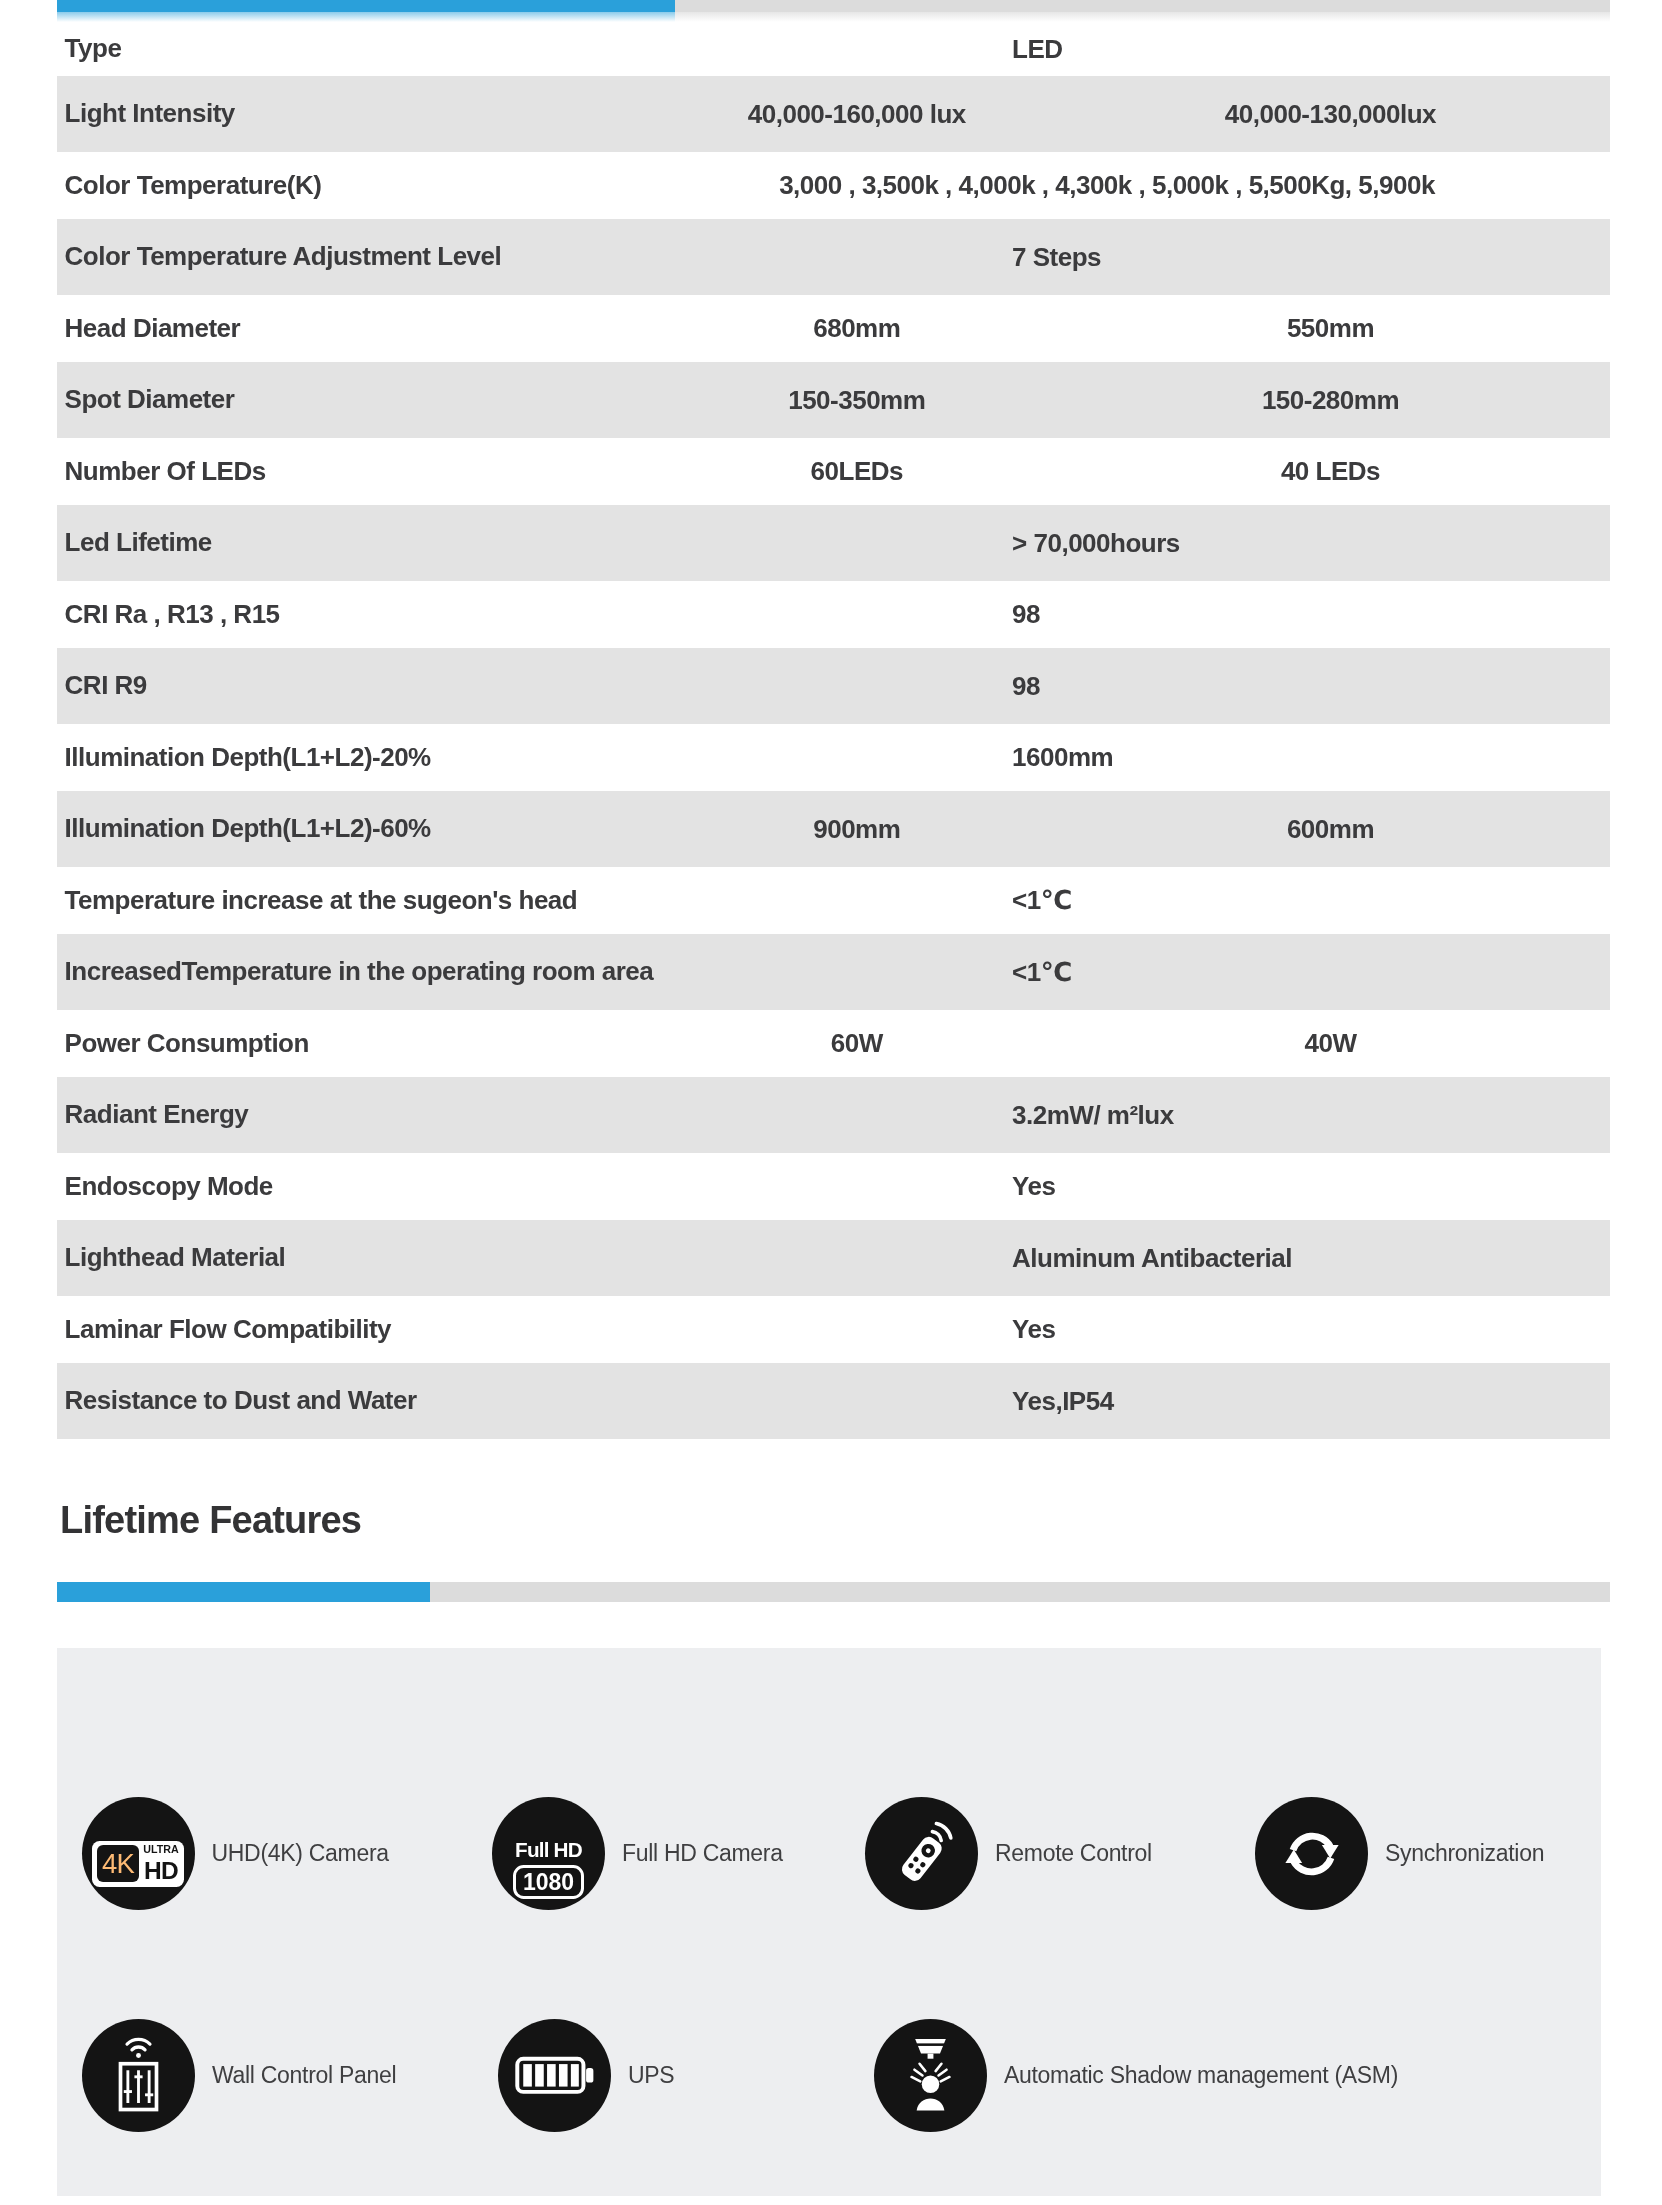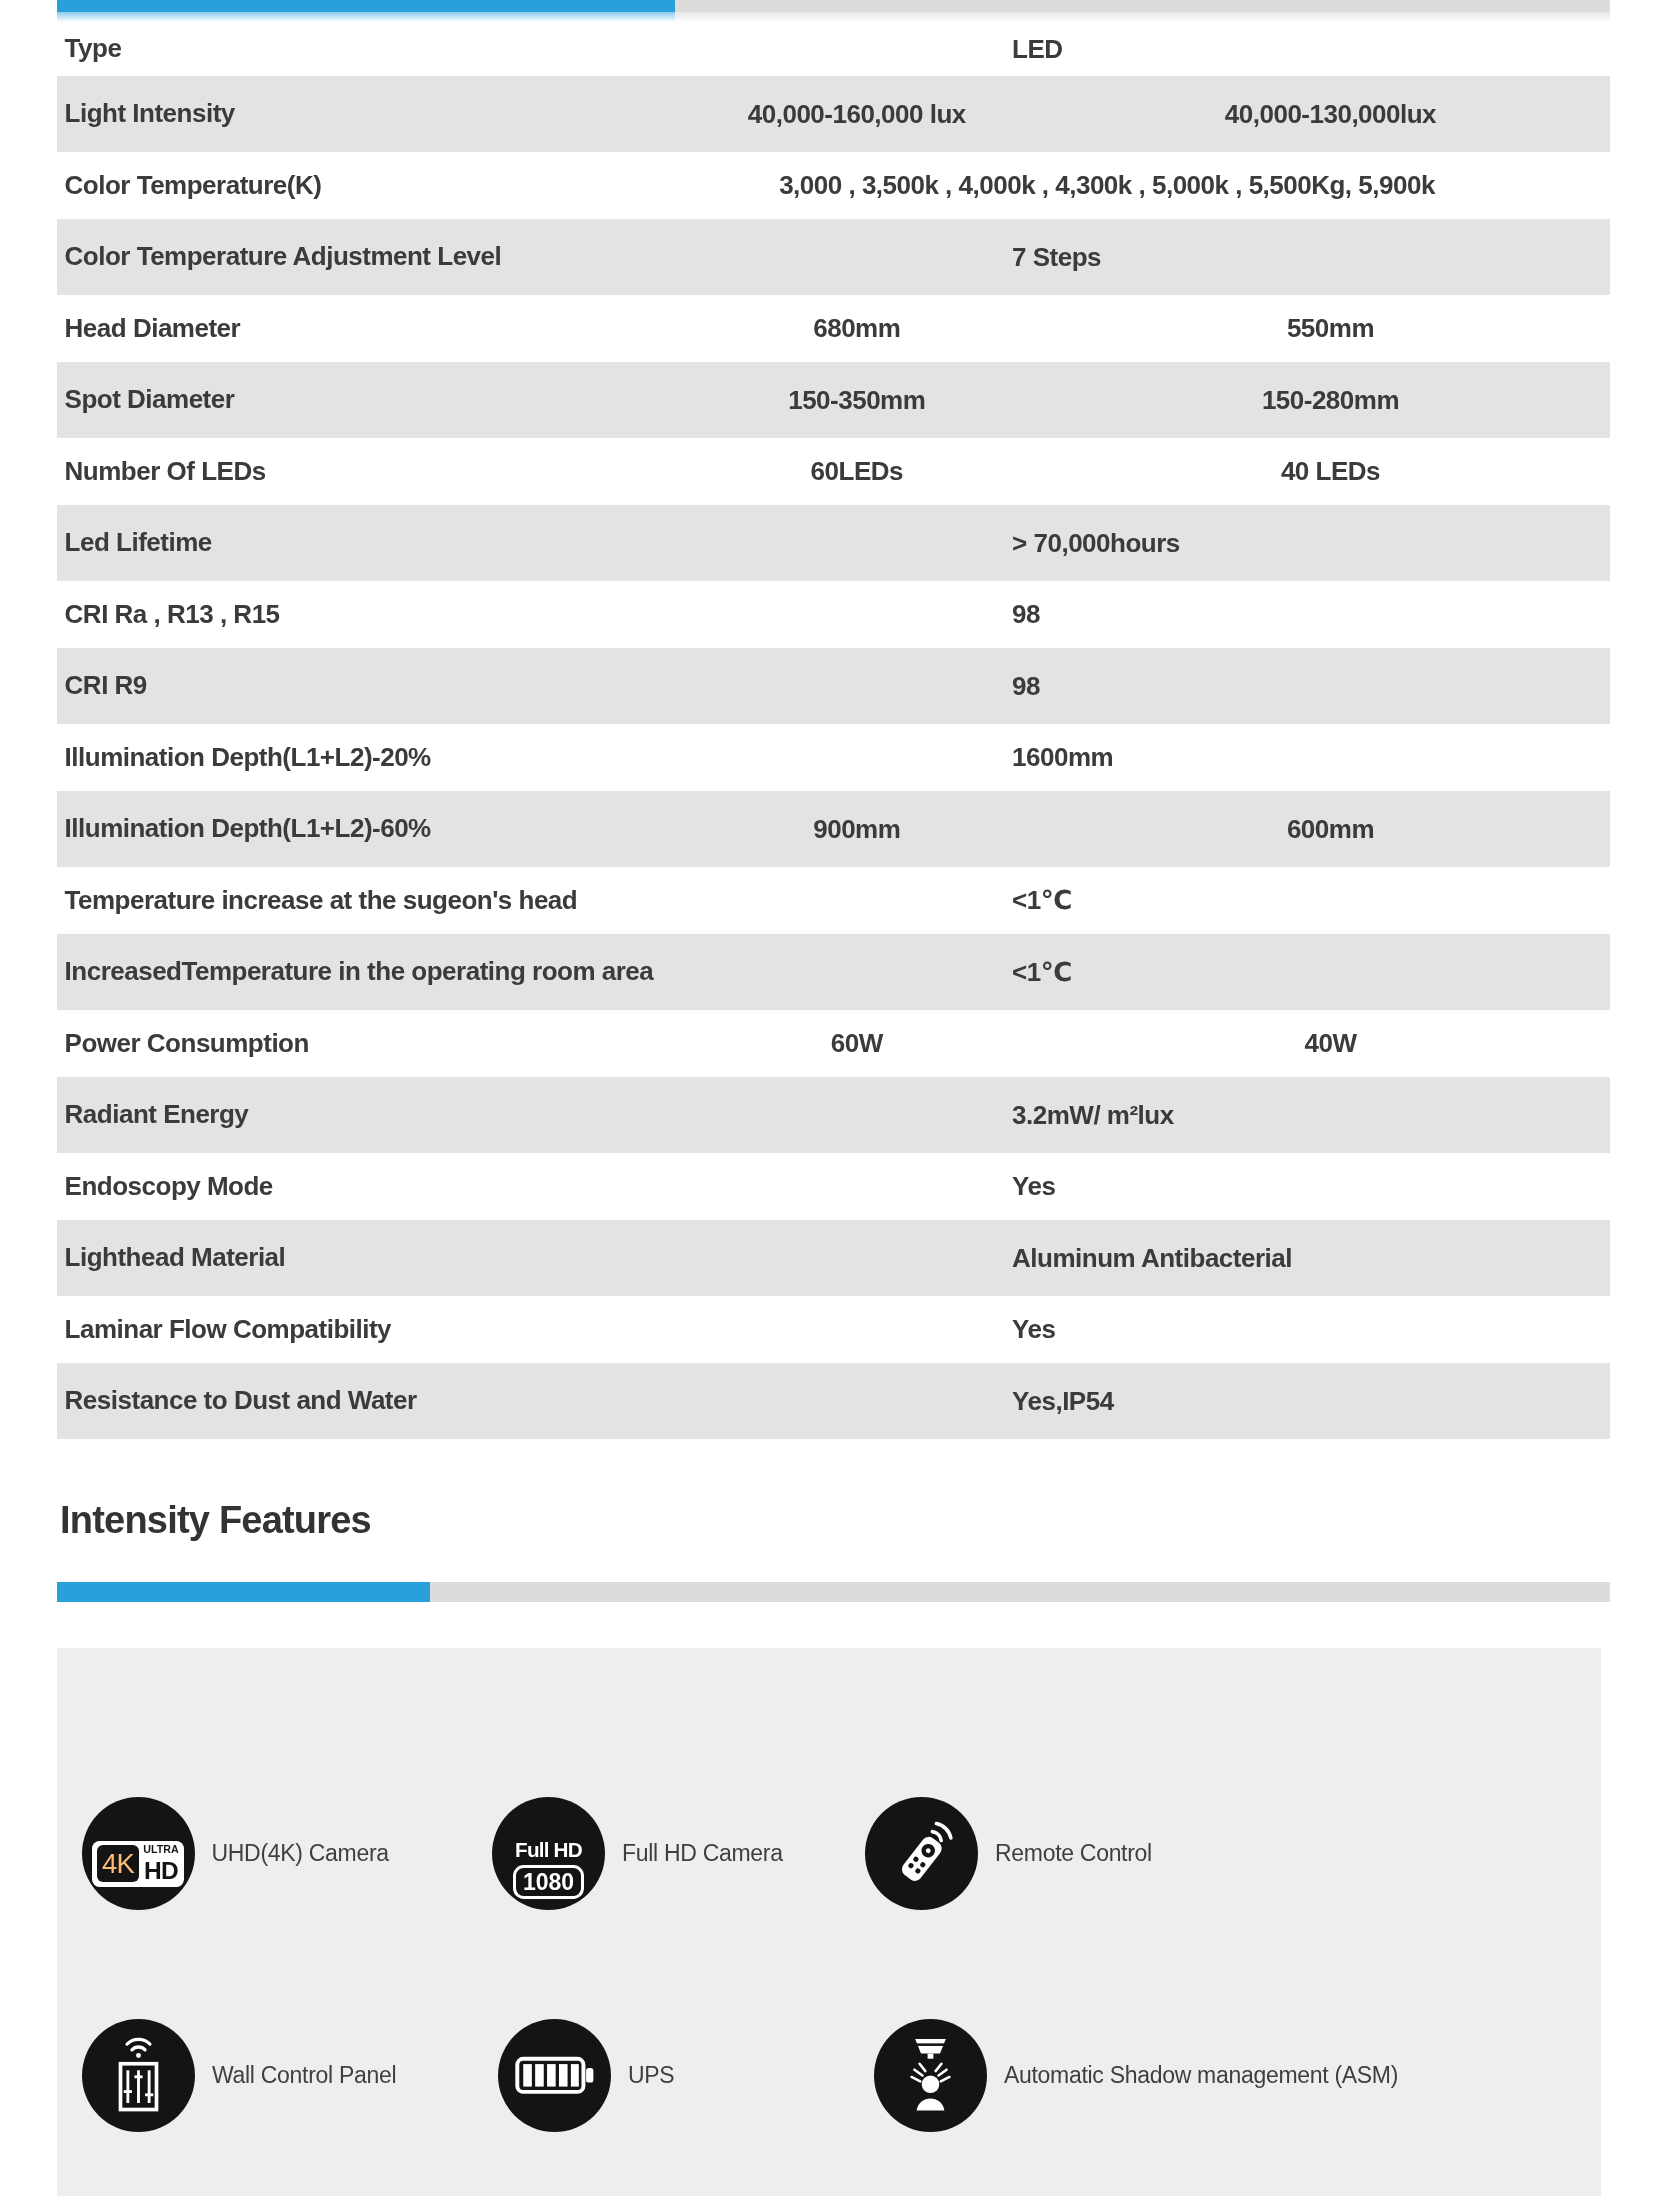--- a/index.html
+++ b/index.html
@@ -171,21 +171,21 @@
       <div class="spec-row">
         <div class="spec-label">Laminar Flow Compatibility</div>
         <div class="spec-val val-single">Yes</div>
       </div>
       <div class="spec-row">
         <div class="spec-label">Resistance to Dust and Water</div>
         <div class="spec-val val-single">Yes,IP54</div>
       </div>
     </div>
 
-  <h2 class="section-heading">Intensity Features</h2>
+  <h2 class="section-heading">Lifetime Features</h2>
 
   <div class="divider">
     <div class="divider-blue"></div>
     <div class="divider-gray"></div>
   </div>
 
   <div class="features-panel">
 
     <div class="feature" style="left:24.5px;top:149px">
       <div class="circle">
@@ -222,20 +222,31 @@
             <circle cx="45" cy="71" r="3.2" fill="#141414"></circle>
             <circle cx="56" cy="71" r="3.2" fill="#141414"></circle>
           </g>
           <path d="M63 22 A13 13 0 0 1 74 33" fill="none" stroke="#fff" stroke-width="4.5" stroke-linecap="round"></path>
           <path d="M68 12 A23 23 0 0 1 86 30" fill="none" stroke="#fff" stroke-width="4.5" stroke-linecap="round"></path>
         </svg>
       </div>
       <div class="feature-label">Remote Control</div>
     </div>
 
+    <div class="feature" style="left:1198px;top:149px">
+      <div class="circle">
+        <svg width="76" height="76" viewBox="0 0 100 100">
+          <path d="M25 45 A27 27 0 0 1 74 40" fill="none" stroke="#fff" stroke-width="9"></path>
+          <polygon points="63,38 85,38 74,56" fill="#fff"></polygon>
+          <path d="M75 55 A27 27 0 0 1 26 60" fill="none" stroke="#fff" stroke-width="9"></path>
+          <polygon points="15,62 37,62 26,44" fill="#fff"></polygon>
+        </svg>
+      </div>
+      <div class="feature-label">Synchronization</div>
+    </div>
 
     <div class="feature" style="left:25px;top:371px">
       <div class="circle">
         <svg width="83" height="90" viewBox="0 0 100 110">
           <path d="M36 16 a20 20 0 0 1 28 0" fill="none" stroke="#fff" stroke-width="4" stroke-linecap="round"></path>
           <path d="M42 23 a11 11 0 0 1 16 0" fill="none" stroke="#fff" stroke-width="4" stroke-linecap="round"></path>
           <circle cx="50" cy="30" r="3" fill="#fff"></circle>
           <rect x="28" y="40" width="44" height="56" fill="none" stroke="#fff" stroke-width="4.5"></rect>
           <line x1="37" y1="48" x2="37" y2="88" stroke="#fff" stroke-width="3.5"></line>
           <line x1="32" y1="74" x2="42" y2="74" stroke="#fff" stroke-width="3.5"></line>

